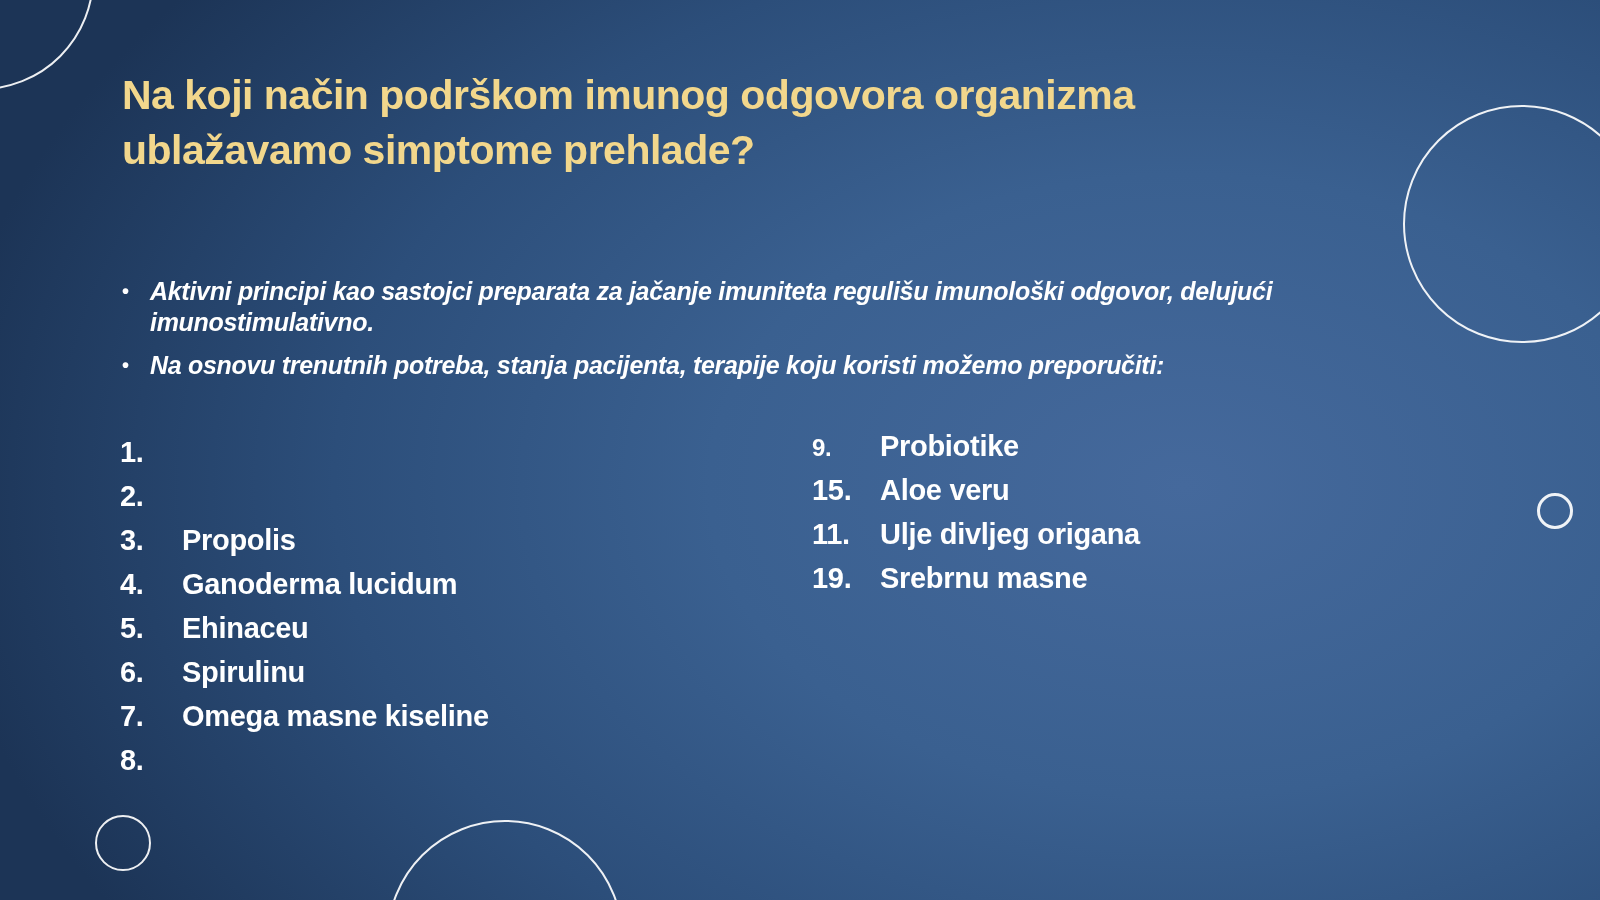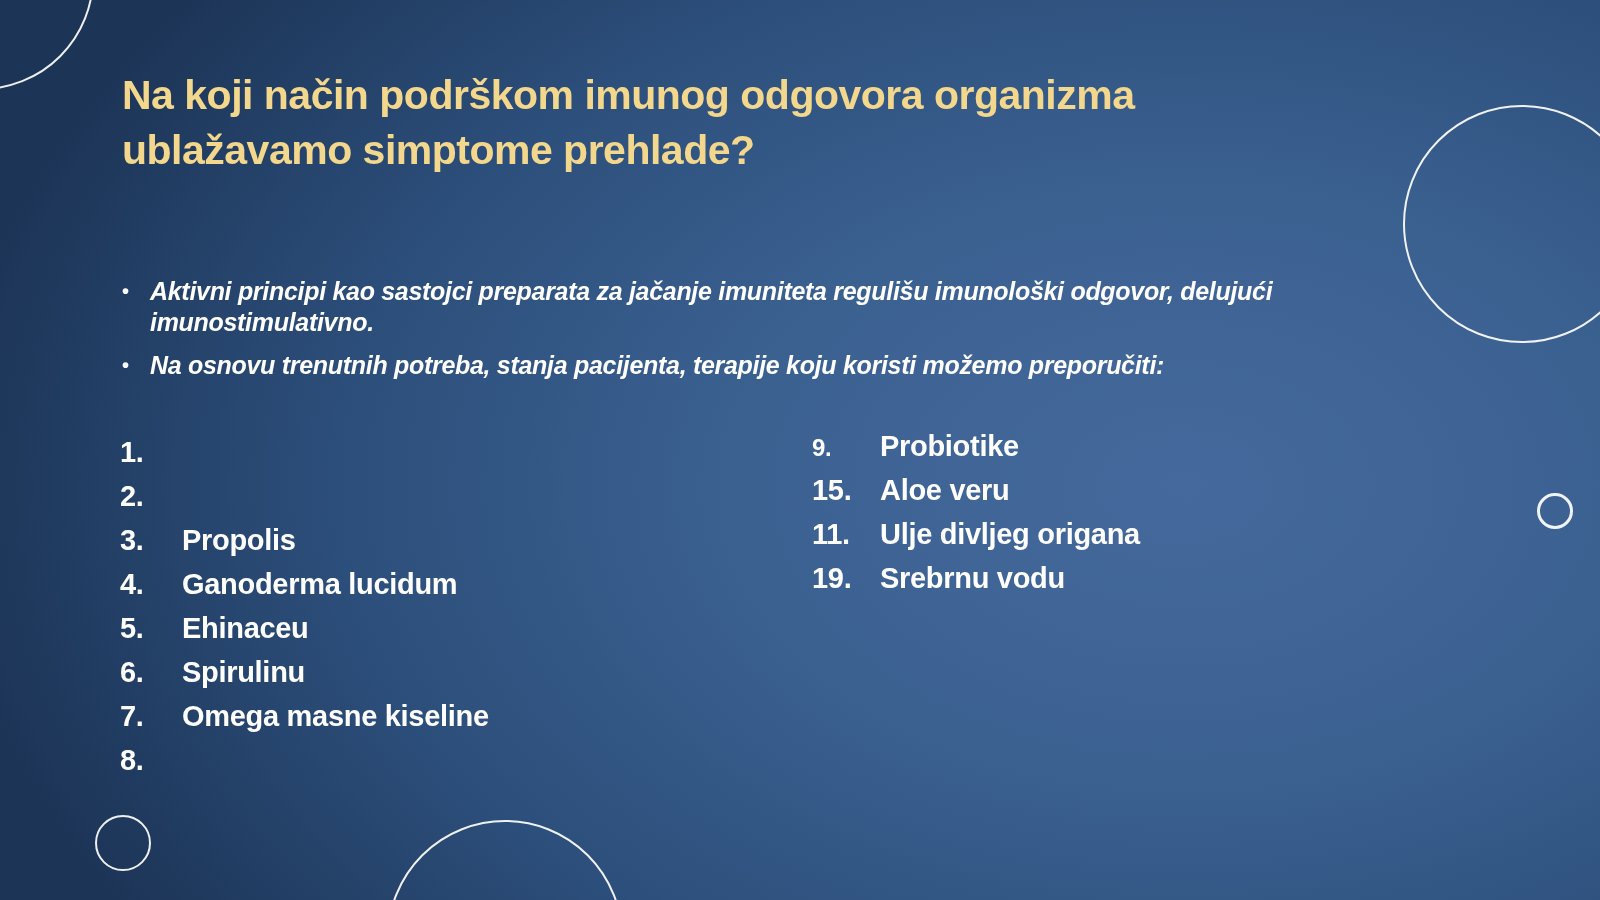--- a/index.html
+++ b/index.html
@@ -147,17 +147,17 @@
     <div class="num-item">
       <span class="num">15.</span>
       <span class="lbl">Aloe veru</span>
     </div>
     <div class="num-item">
       <span class="num">11.</span>
       <span class="lbl">Ulje divljeg origana</span>
     </div>
     <div class="num-item">
       <span class="num">19.</span>
-      <span class="lbl">Srebrnu vodu</span>
+      <span class="lbl">Srebrnu masne</span>
     </div>
   </div>
 
 </div>
 
 </body></html>

